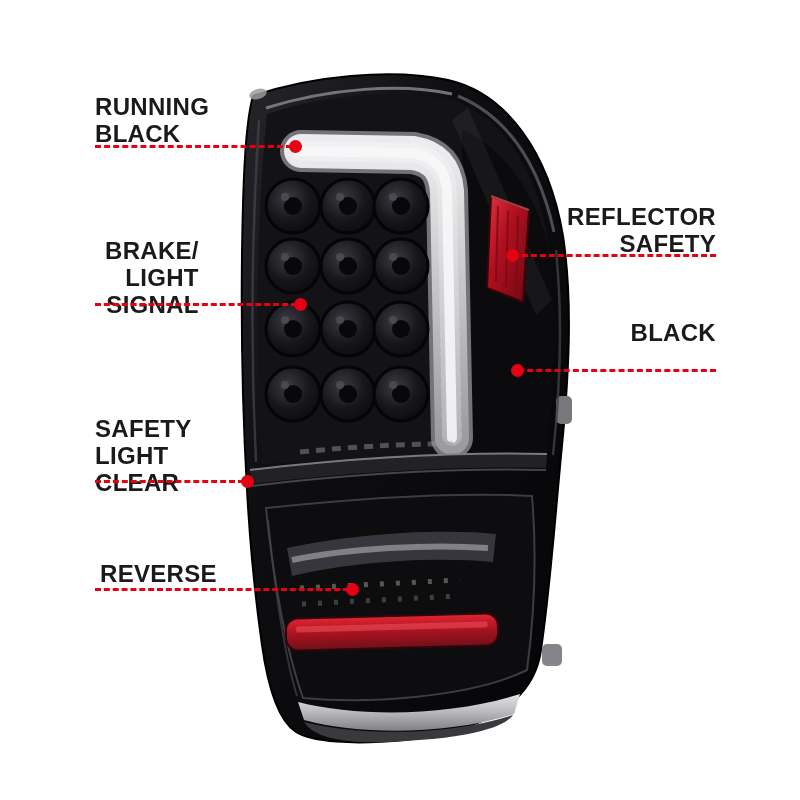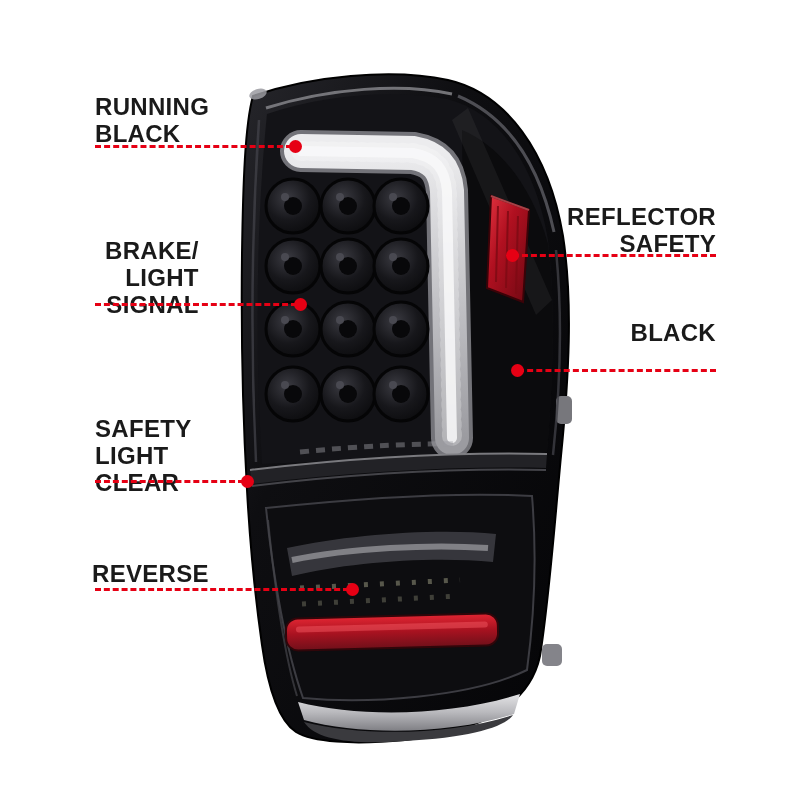--- a/index.html
+++ b/index.html
@@ -194,21 +194,21 @@
 <div class="dot" style="left:294px;top:298px;"></div>
 
 <div class="callout" style="left:95px;top:416px;">
   <span>SAFETY</span>
   <span>LIGHT</span>
   <span>CLEAR</span>
 </div>
 <div class="leader" style="left:95px;top:480px;width:149px;"></div>
 <div class="dot" style="left:241px;top:475px;"></div>
 
-<div class="callout" style="left:92px;top:561px;">
+<div class="callout" style="left:100px;top:561px;">
   <span>REVERSE</span>
 </div>
 <div class="leader" style="left:95px;top:588px;width:254px;"></div>
 <div class="dot" style="left:346px;top:583px;"></div>
 
 <div class="callout right" style="right:84px;top:204px;">
   <span>REFLECTOR</span>
   <span>SAFETY</span>
 </div>
 <div class="leader" style="left:513px;top:254px;width:203px;"></div>

